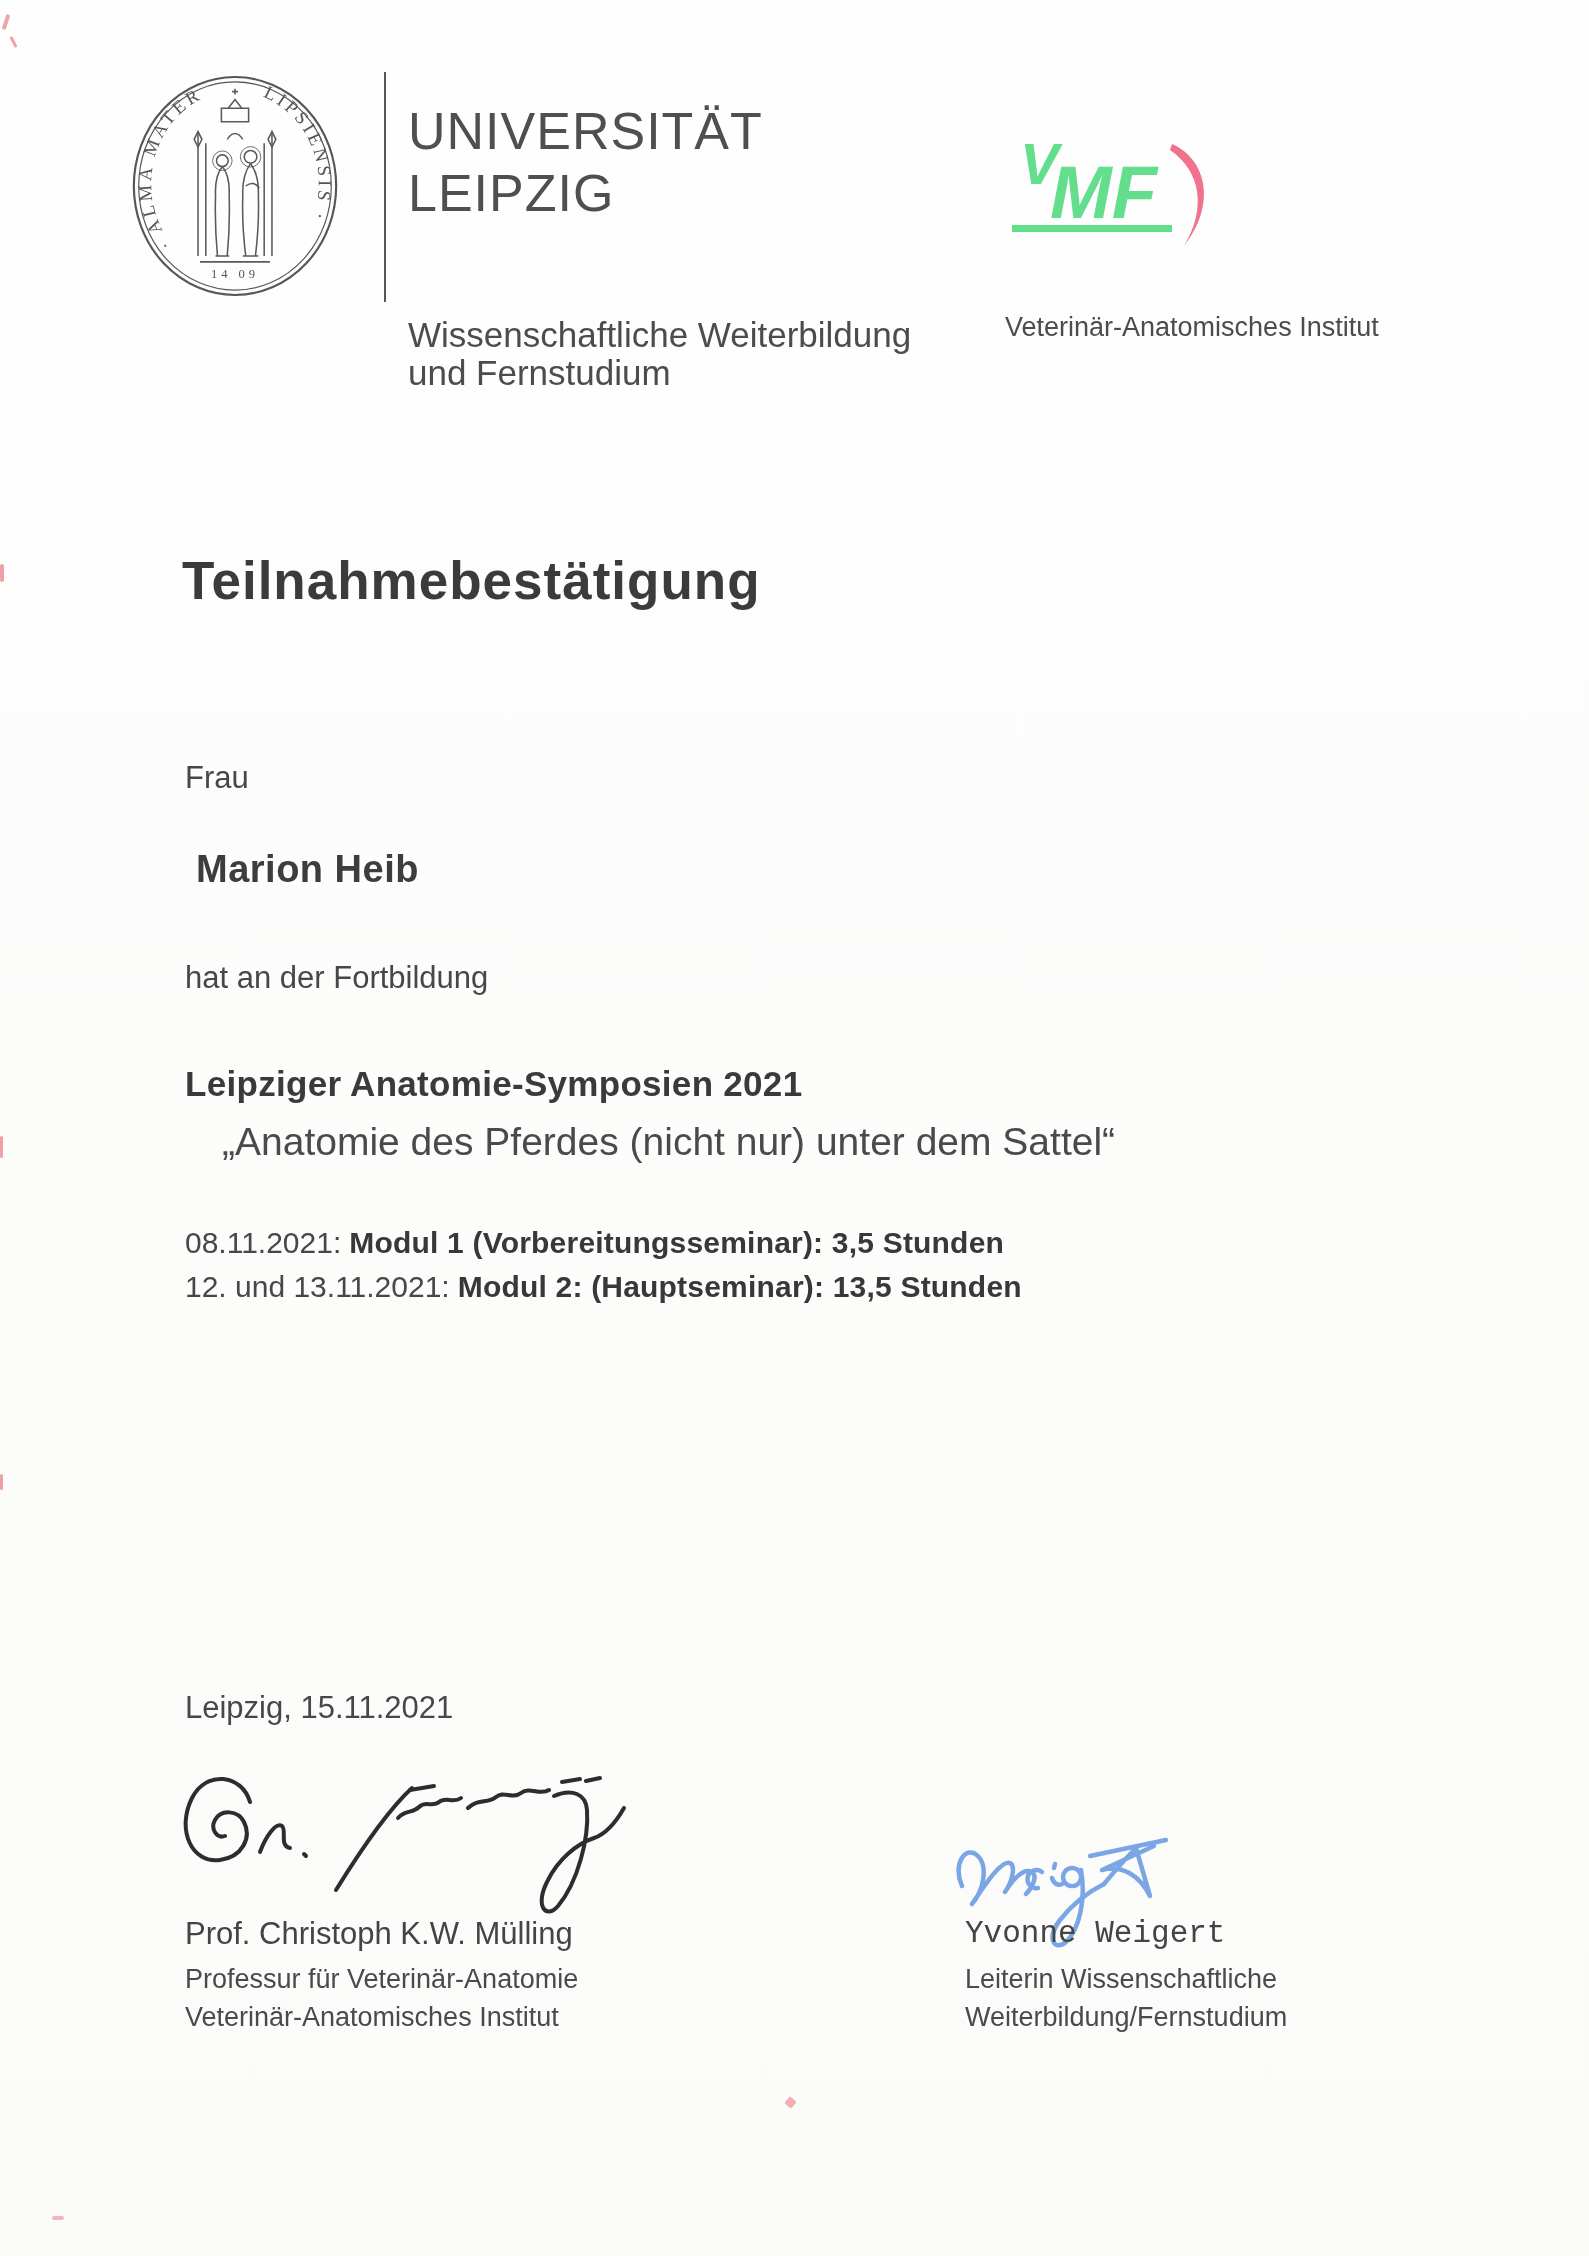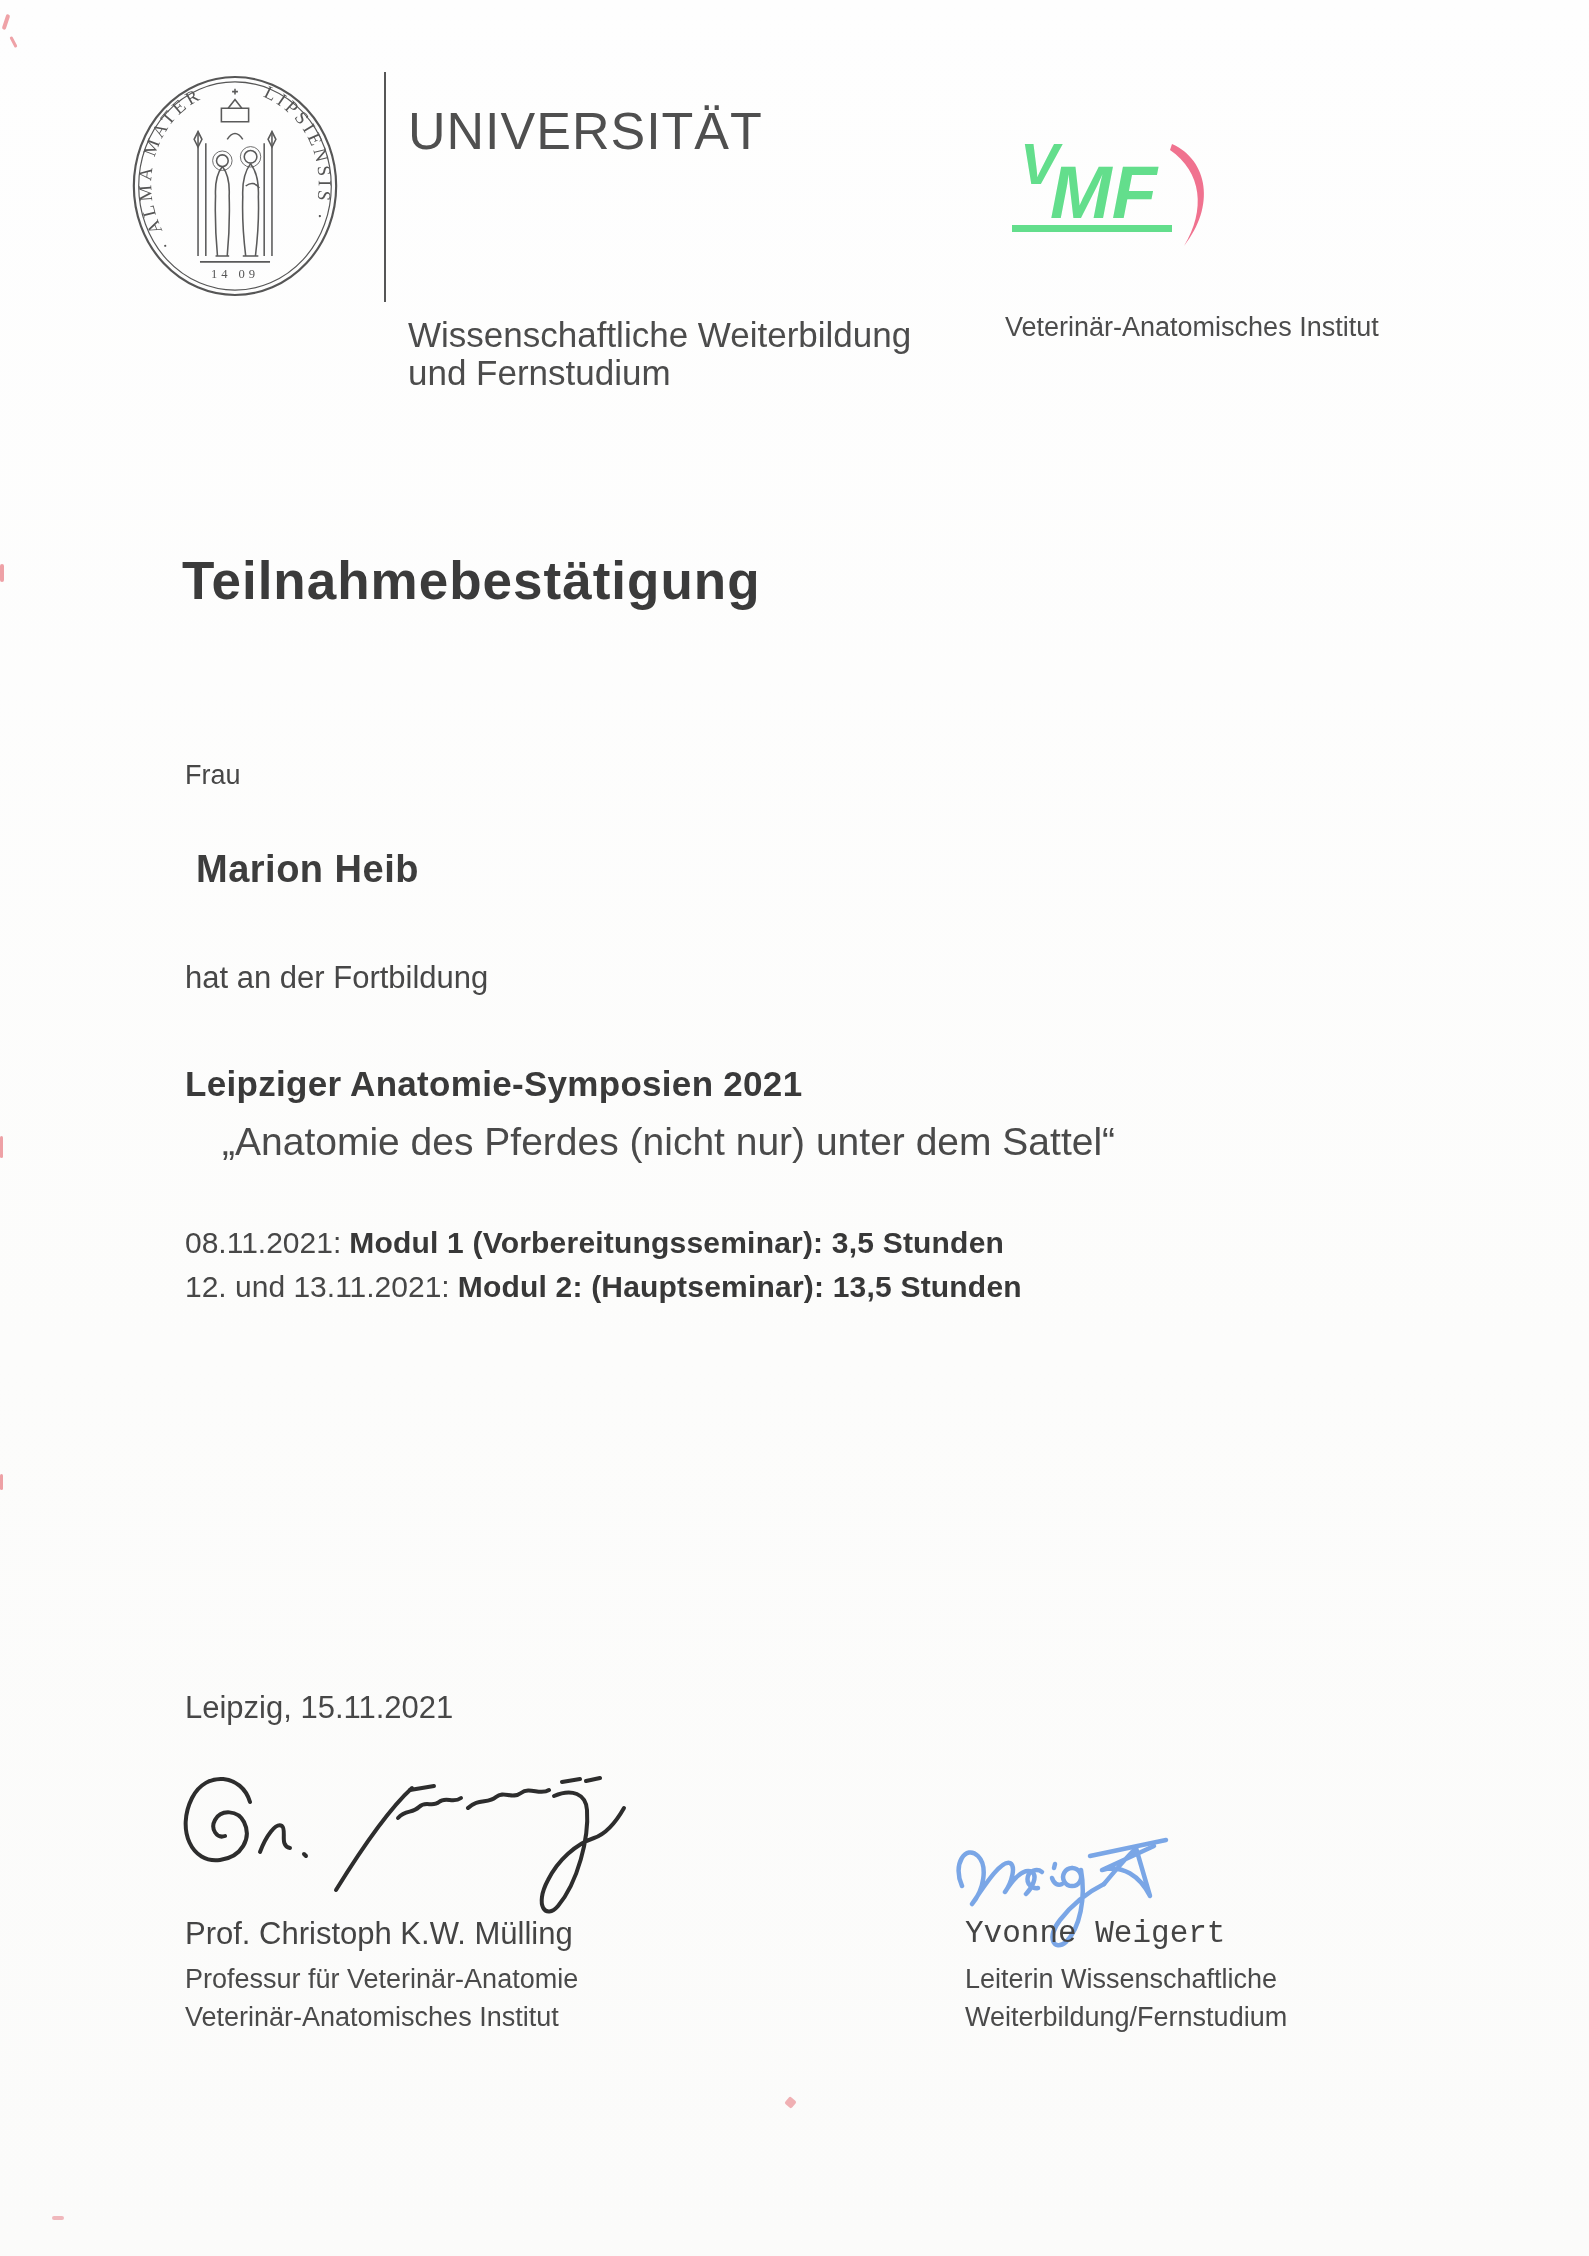--- a/index.html
+++ b/index.html
@@ -17,21 +17,21 @@
   .seal{left:128px;top:70px;width:214px;height:232px;}
   .divider{left:384px;top:72px;width:2px;height:230px;background:#565656;}
   .uni-word{left:408px;top:100px;font-size:52px;line-height:62px;letter-spacing:1px;
             color:#4f4f4f;font-weight:500;}
   .dept{left:408px;top:316px;font-size:35px;line-height:38px;color:#4c4c4c;}
   .vmf{left:1002px;top:122px;width:240px;height:140px;}
   .institute-top{left:1005px;top:312px;font-size:27px;color:#4c4c4c;}
   
   .doc-title{left:182px;top:550px;font-size:53px;font-weight:bold;letter-spacing:1px;color:#3b3b3b;}
   
-  .t-salutation{left:185px;top:760px;font-size:27px;}
+  .t-salutation{left:185px;top:760px;font-size:31px;}
   .t-name{left:196px;top:848px;font-size:38px;font-weight:bold;color:#3d3d3d;letter-spacing:.5px;}
   .t-intro{left:185px;top:960px;font-size:31px;}
   .t-course{left:185px;top:1064px;font-size:35px;font-weight:bold;color:#3a3a3a;letter-spacing:.3px;}
   .t-subtitle{left:188px;top:1120px;font-size:39px;color:#4a4a4a;margin-left:34px;}
   .t-mod1{left:185px;top:1226px;font-size:30px;text-align:right;}
   .t-mod2{left:185px;top:1270px;font-size:30px;text-align:right;}
   .mod-detail{font-weight:bold;color:#383838;margin-left:8px;letter-spacing:.2px;}
   .t-total{left:185px;top:1368px;font-size:31px;}
   
   .t-place-date{left:185px;top:1690px;font-size:31px;}
@@ -86,20 +86,21 @@
       <path d="M121,118 q8,-6 14,2"></path>
       <line x1="74" y1="196" x2="146" y2="196"></line>
     </g>
     <text x="110" y="213" text-anchor="middle" font-family="Liberation Serif, serif" font-size="13" letter-spacing="4" fill="#555555">14 09</text>
   </svg>
 
   <div class="abs divider"></div>
 
   <div class="abs uni-word">
     <div>UNIVERSITÄT</div>
+    <div>LEIPZIG</div>
   </div>
 
   <div class="abs dept">
     <div>Wissenschaftliche Weiterbildung</div>
     <div>und Fernstudium</div>
   </div>
 
   <svg class="abs vmf" viewBox="0 0 240 140">
     <text x="18" y="62" font-size="58" font-weight="bold" font-style="italic" fill="#63DE8C">V</text>
     <text x="48" y="96" font-size="74" font-weight="bold" font-style="italic" fill="#63DE8C">MF</text>

